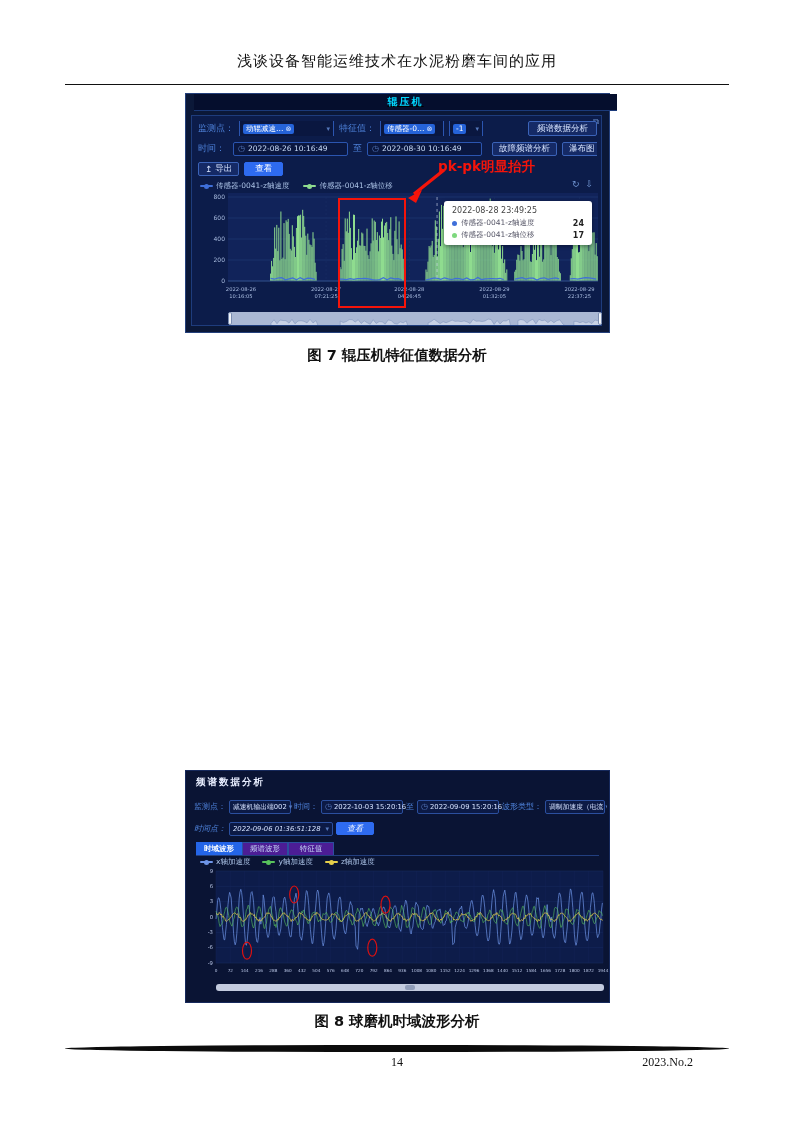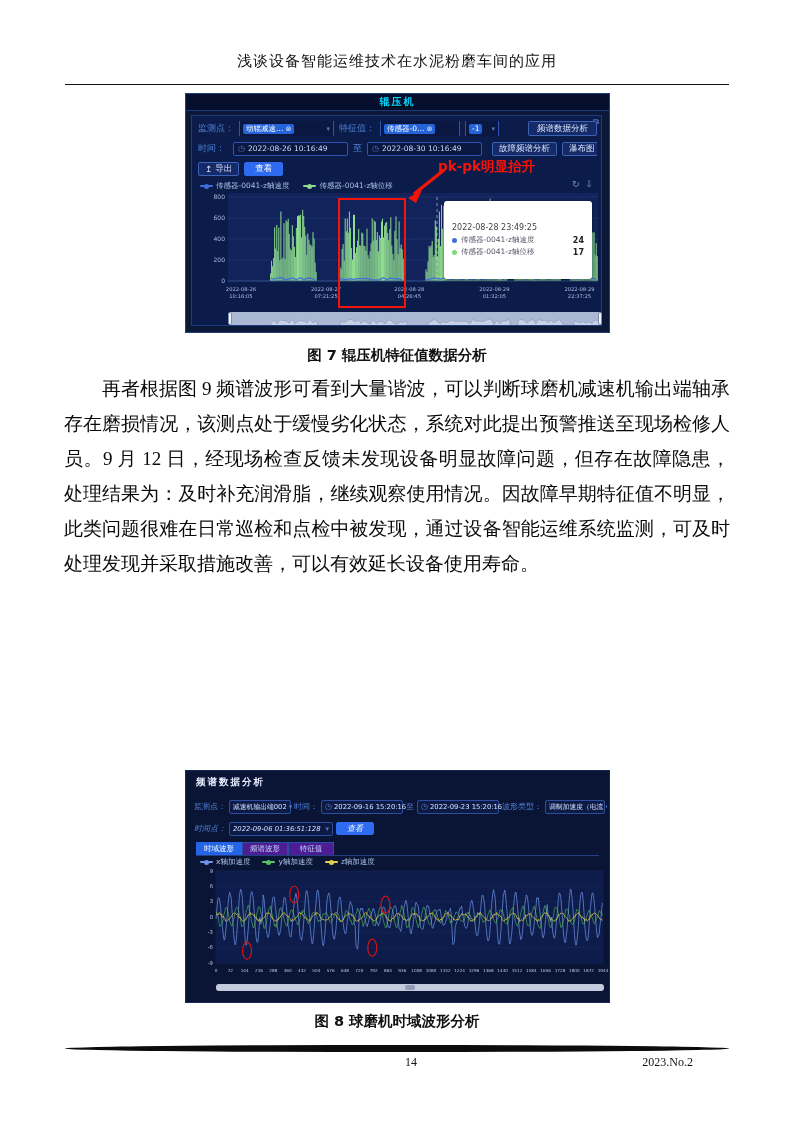--- a/index.html
+++ b/index.html
@@ -8,21 +8,21 @@
   
   .doc-title{position:absolute;top:52px;left:65px;width:664px;text-align:center;
              font-size:15px;letter-spacing:1px;color:#111;}
   .doc-rule{position:absolute;top:84px;left:65px;width:664px;height:1px;background:#111;}
   
   .fig{position:absolute;left:185px;width:423px;font-family:"DejaVu Sans","Liberation Sans",sans-serif;
        -webkit-text-size-adjust:none;}
   .fig *{box-sizing:border-box;}
   
   .fig7{top:93px;height:238px;background:#0b1838;border:1px solid #24407c;}
-  .f7-titlebar{position:absolute;top:0;left:0;width:100%;height:17px;background:#050e2d;
+  .f7-titlebar{position:absolute;top:0;left:8px;width:100%;height:17px;background:#050e2d;
                border-bottom:1px solid #1b3a7a;display:flex;align-items:center;justify-content:center;text-decoration:underline;}
   .f7-titlebar span{color:#00d9ff;font-size:10px;font-weight:bold;letter-spacing:2px;}
   .f7-inner{position:absolute;left:5px;top:21px;width:411px;height:211px;border:1px solid #1e3c7c;
             background:#0c1c4a;pointer-events:none;}
   .f7-expand{position:absolute;top:24px;right:10px;color:#6f93cf;font-size:8px;line-height:8px;}
   .frow{position:absolute;left:12px;right:12px;display:flex;align-items:center;gap:5px;
         white-space:nowrap;overflow:hidden;}
   .r1{top:27px;height:15px;} .r2{top:47px;height:15px;} .r3{top:67px;height:15px;}
   .flabel{color:#4d80d8;font-size:9px;flex-shrink:0;}
   .fsel{height:14px;background:#0a1740;border:1px solid #2b55b0;border-radius:2px;
@@ -45,21 +45,21 @@
   .lgitem{display:flex;align-items:center;gap:3px;}
   .lgmark{position:relative;width:13px;height:2px;border-radius:1px;}
   .lgdot{position:absolute;left:4px;top:-1.5px;width:5px;height:5px;border-radius:50%;}
   .lgtext{font-size:7.5px;color:#a9c0e4;}
   .f7-toolbox{position:absolute;top:86px;right:16px;display:flex;gap:6px;z-index:2;}
   .tbicon{color:#6f93cf;font-size:9px;line-height:9px;}
   .f7-chart{position:absolute;left:8px;top:97px;z-index:1;}
   .f7-redrect{position:absolute;left:152px;top:104px;width:68px;height:110px;border:2.5px solid #f5140a;z-index:4;}
   .f7-arrow{position:absolute;left:0;top:0;z-index:7;pointer-events:none;}
   .f7-tooltip{position:absolute;left:258px;top:107px;width:148px;background:#ffffff;border-radius:3px;
-              padding:22px 8px;z-index:6;box-shadow:0 1px 4px rgba(0,0,0,.45);}
+              padding:5px 8px;z-index:6;box-shadow:0 1px 4px rgba(0,0,0,.45);}
   .tttime{font-size:8px;color:#444;margin-bottom:3px;}
   .ttrow{display:flex;align-items:center;gap:4px;margin-top:2px;}
   .ttdot{width:5px;height:5px;border-radius:50%;flex-shrink:0;}
   .ttname{font-size:7.5px;color:#556;}
   .ttval{margin-left:auto;font-size:8px;font-weight:bold;color:#222;}
   .f7-slider{position:absolute;left:42px;top:218px;width:374px;height:13px;background:#aab8d4;
              border-radius:3px;overflow:hidden;}
   .sl-handle{position:absolute;top:0;width:4px;height:13px;background:#f2f5fa;border:1px solid #7a8cb0;border-radius:2px;}
   
   .caption{position:absolute;left:65px;width:664px;text-align:center;
@@ -73,30 +73,30 @@
   .f8-title{position:absolute;top:5px;left:10px;color:#e8eeff;font-weight:bold;font-size:9.5px;letter-spacing:2px;}
   .f8row{position:absolute;left:8px;right:2px;display:flex;align-items:center;gap:3px;
          white-space:nowrap;overflow:hidden;}
   .f8r1{top:28px;height:15px;} .f8r2{top:50px;height:15px;font-style:italic;}
   .f8 .flabel{font-size:8px;}
   .f8sel{height:14px;background:#0c1a45;border:1px solid #2b4f9e;border-radius:2px;color:#d5e2ff;
          font-size:6.8px;display:flex;align-items:center;padding:0 3px;gap:2px;flex-shrink:0;}
   .f8-tabs{position:absolute;left:10px;top:71px;display:flex;width:403px;border-bottom:1px solid #223f80;}
   .f8tab{width:46px;height:13px;background:#4c1d95;border:1px solid #2b4f9e;border-bottom:none;
          color:#c6d6f5;font-size:7.5px;display:flex;align-items:center;justify-content:center;}
-  .f8tab.active{background:#2465e8;border-color:#2465e8;color:#fff;}
+  .f8tab.active{background:#2465e8;border-color:#2465e8;color:#fff;font-weight:bold;}
   .f8-legend{position:absolute;top:86px;left:14px;display:flex;gap:12px;align-items:center;}
   .f8-chart{position:absolute;left:0;top:96px;}
   .f8-scroll{position:absolute;left:30px;top:213px;width:388px;height:7px;background:#c3cbdf;border-radius:3px;}
   .f8-scroll .notch{position:absolute;left:50%;top:1px;width:10px;height:5px;margin-left:-5px;
                     background:#8f9cb8;border-radius:2px;}
   
   .foot-bar{position:absolute;top:1045px;left:65px;width:664px;height:7px;background:#0c0c0c;
             border-radius:332px / 3.5px;}
-  .foot-page{position:absolute;top:1055px;left:79px;width:664px;text-align:center;font-size:12px;color:#111;}
+  .foot-page{position:absolute;top:1055px;left:65px;width:664px;text-align:center;font-size:12px;color:#111;}
   .foot-issue{position:absolute;top:1055px;right:100px;font-size:12px;color:#111;}
 </style>
 </head>
 <body>
 
 <div class="page">
 
   <div class="doc-title">浅谈设备智能运维技术在水泥粉磨车间的应用</div>
   <div class="doc-rule"></div>
 
@@ -110,21 +110,21 @@
     <div class="frow r1">
       <span class="flabel">监测点：</span>
       <span class="fsel" style="width:95px;">
         <span class="pill">
             <span>动辊减速…</span>
             <span class="x">⊗</span>
           </span>
         <span class="caret">▾</span>
       </span>
       <span class="flabel">特征值：</span>
-      <span class="fsel" style="width:80px;text-align:right;">
+      <span class="fsel" style="width:64px;text-align:right;">
         <span class="pill">
             <span>传感器-0…</span>
             <span class="x">⊗</span>
           </span>
       </span>
       <span class="fsel" style="width:34px;">
         <span class="pill">
             <span>-1</span>
           </span>
         <span class="caret">▾</span>
@@ -504,41 +504,40 @@
           <polyline points="345.9,11 345.9,7.3 348.9,7.4 351.9,8.7 354.9,7.6 357.9,8.9 360.9,7.8 363.9,9.5 366.9,6.0 369.9,6.7 372.9,7.4 374.0,11" fill="#c8d2e6" stroke="#8296bd" stroke-width="0.6"></polyline>
         </svg>
       <div class="sl-handle" style="left:0;"></div>
       <div class="sl-handle" style="right:0;"></div>
     </div>
   </div>
 
   <div class="caption cap7">图 7 辊压机特征值数据分析</div>
 
   <div class="bodytext">
-    <p>再者根据图 9 频谱波形可看到大量谐波，可以判断球磨机减速机输出端轴承存在磨损情况，该测点处于缓慢劣化状态，系统对此提出预警推送至现场检修人员。9 月 12 日，经现场检查反馈未发现设备明显故障问题，但存在故障隐患，处理结果为：及时补充润滑脂，继续观察使用情况。因故障早期特征值不明显，此类问题很难在日常巡检和点检中被发现，通过设备智能运维系统监测，可及时处理发现并采取措施改善，可以有效延长设备使用寿命。</p>
   </div>
 
   <div class="fig fig8 f8">
     <div class="f8-title">频谱数据分析</div>
 
     <div class="f8row f8r1">
       <span class="flabel">监测点：</span>
       <span class="f8sel" style="width:62px;">
         <span>减速机输出端002</span>
         <span class="caret">▾</span>
       </span>
       <span class="flabel">时间：</span>
       <span class="f8sel" style="width:82px;">
         <span class="clock">◷</span>
-        <span>2022-09-16 15:20:16</span>
+        <span>2022-10-03 15:20:16</span>
       </span>
       <span class="flabel">至</span>
       <span class="f8sel" style="width:82px;">
         <span class="clock">◷</span>
-        <span>2022-09-23 15:20:16</span>
+        <span>2022-09-09 15:20:16</span>
       </span>
       <span class="flabel">波形类型：</span>
       <span class="f8sel" style="width:60px;">
         <span>调制加速度（电流</span>
         <span class="caret">▾</span>
       </span>
     </div>
 
     <div class="f8row f8r2">
       <span class="flabel">时间点：</span>

